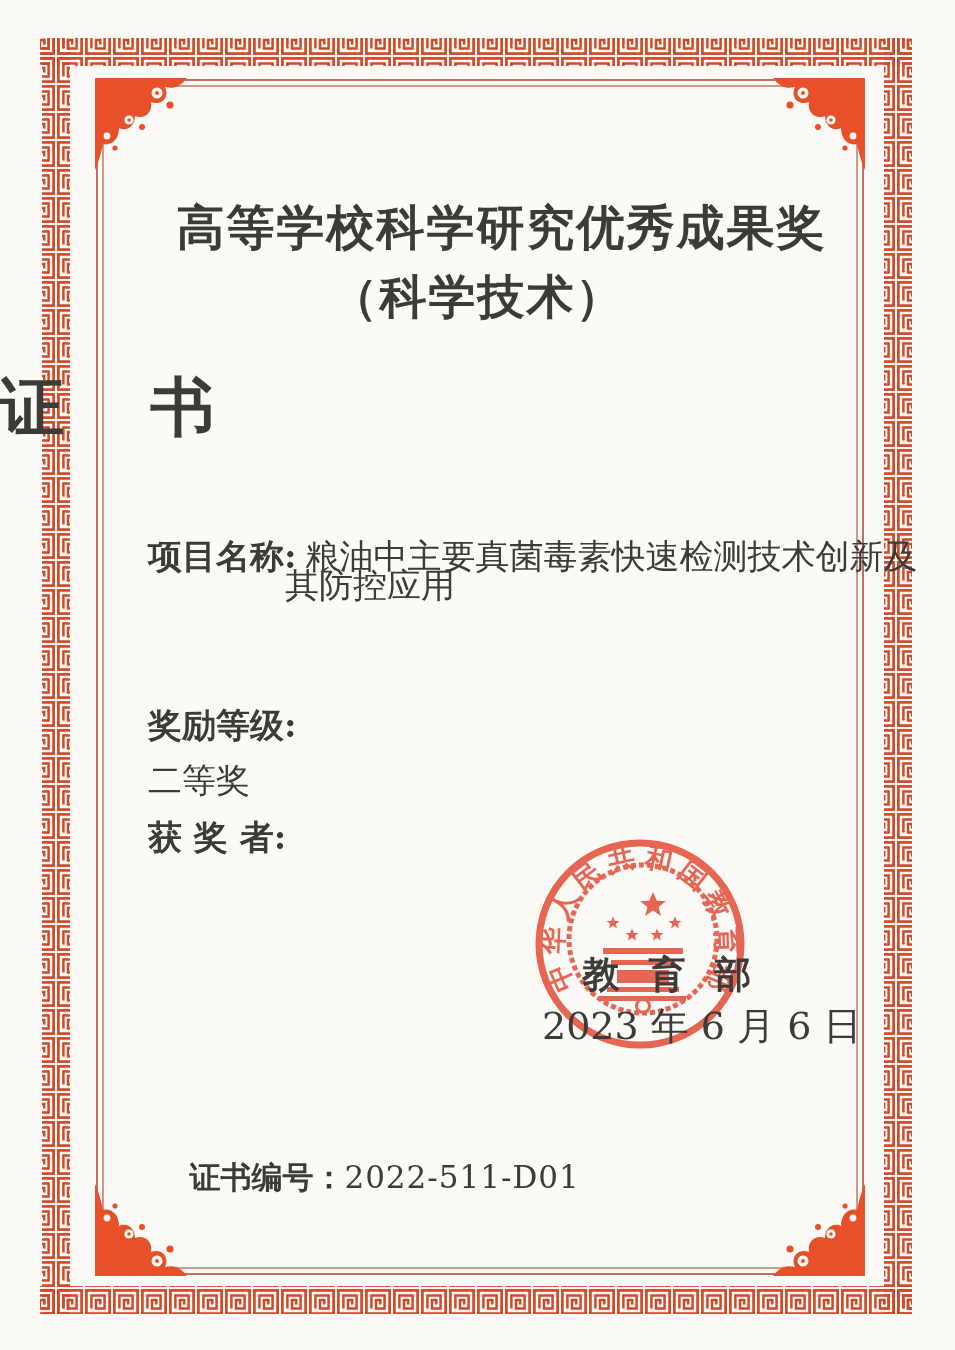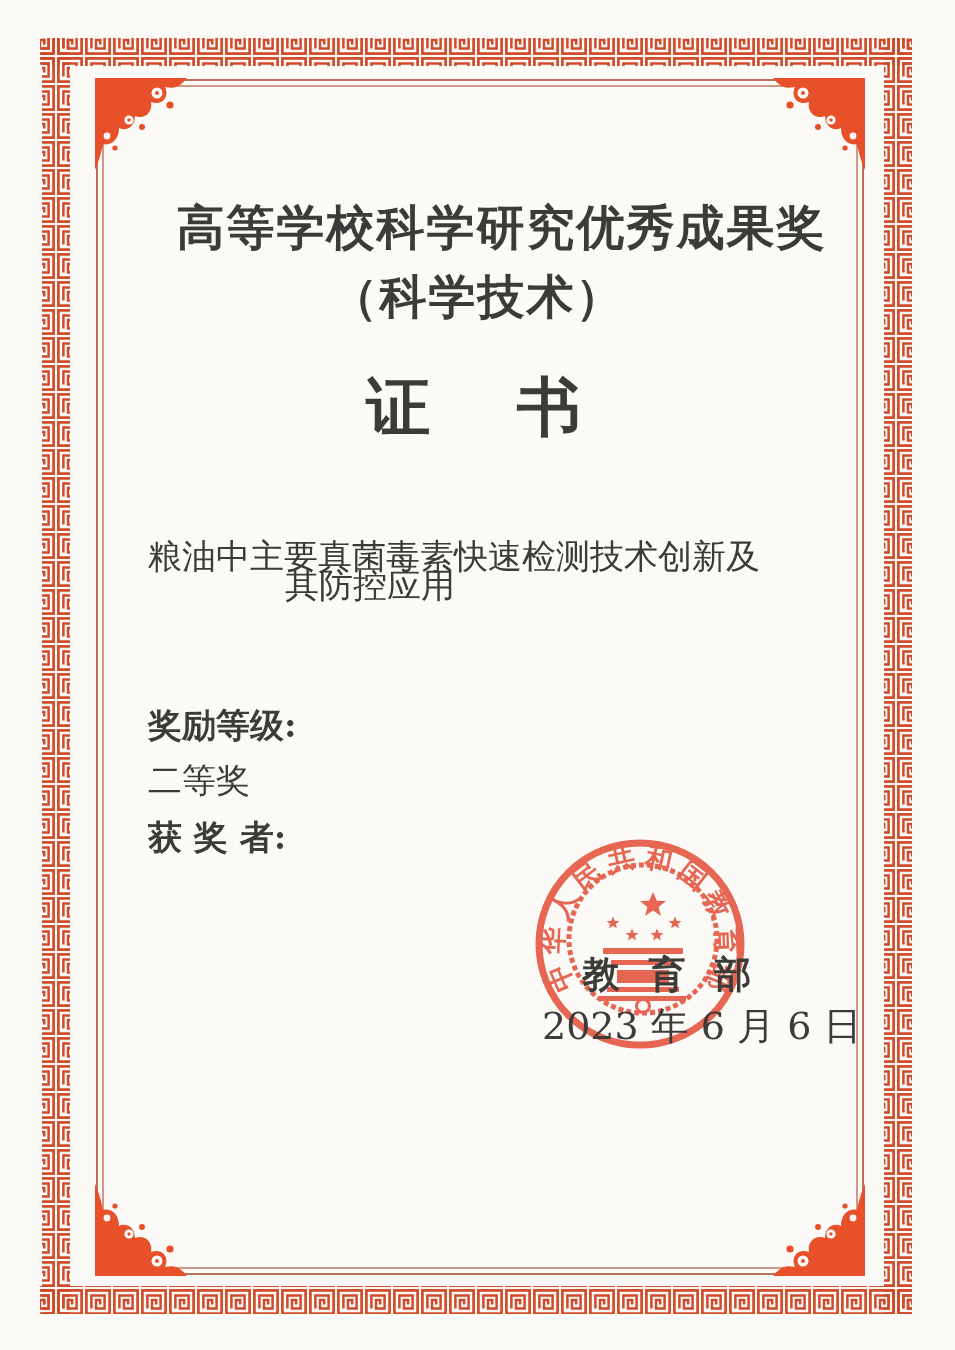--- a/index.html
+++ b/index.html
@@ -14,21 +14,21 @@
   .page{
     position:relative;width:955px;height:1350px;
     background:var(--page-bg);
     font-family:"DejaVu Serif","Liberation Serif",serif;
     overflow:hidden;margin:0 auto;
   }
   .border-svg{position:absolute;left:0;top:0;width:955px;height:1350px;pointer-events:none;}
   .abs{position:absolute;color:var(--text-dark);}
   .title1{top:196px;left:0;right:0;text-align:center;font-size:48px;font-weight:700;letter-spacing:2px;padding-left:48px;}
   .title2{top:266px;left:0;right:0;text-align:center;font-size:47px;font-weight:700;letter-spacing:2px;}
-  .cert-word{top:364px;left:0;right:4px;text-align:center;font-size:64px;font-weight:700;word-spacing:56px;letter-spacing:4px;}
+  .cert-word{top:364px;left:0;right:4px;font-size:64px;font-weight:700;word-spacing:56px;letter-spacing:4px;}
   .row{left:148px;display:flex;gap:9px;font-size:34px;white-space:pre;}
   .row .lbl{font-weight:700;}
   .row .val{font-weight:400;}
   .row1{top:534px;}
   .row1b{top:563px;left:285px;font-size:34px;white-space:pre;}
   .row2{top:669px;}
   .row3{top:703px;flex-direction:column;}
   .row4{top:815px;justify-content:space-between;}
   .seal-svg{position:absolute;left:530px;top:834px;width:220px;height:220px;}
   .issuer{top:950px;left:537px;width:260px;text-align:center;font-size:37px;font-weight:700;word-spacing:16px;}
@@ -80,20 +80,21 @@
     <use href="#corner-orn" transform="translate(865,78) scale(-1,1)"></use>
     <use href="#corner-orn" transform="translate(95,1276) scale(1,-1)"></use>
     <use href="#corner-orn" transform="translate(865,1276) scale(-1,-1)"></use>
   </svg>
 
   <div class="abs title1">高等学校科学研究优秀成果奖</div>
   <div class="abs title2">（科学技术）</div>
   <div class="abs cert-word">证 书</div>
 
   <div class="abs row row1">
+    <span class="lbl">项目名称:</span>
     <span class="val">粮油中主要真菌毒素快速检测技术创新及</span>
   </div>
   <div class="abs row1b">其防控应用</div>
 
 
   <div class="abs row row3">
     <span class="lbl">奖励等级:</span>
     <span class="val">二等奖</span>
   </div>
 
@@ -136,14 +137,17 @@
         <text class="ring-ch" x="0" y="0" transform="translate(77.4,-39.8) rotate(62.8)">教</text>
         <text class="ring-ch" x="0" y="0" transform="translate(86.9,-3.2)  rotate(87.9)">育</text>
         <text class="ring-ch" x="0" y="0" transform="translate(80.1,34)    rotate(113)">部</text>
       </g>
     </g>
   </svg>
 
   <div class="abs issuer">教 育 部</div>
   <div class="abs date">2023 年 6 月 6 日</div>
 
+  <div class="abs serial">
+    <span class="lbl">证书编号：</span><span class="val">2022-511-D01</span>
+  </div>
 
 </div>
 
 </body></html>

